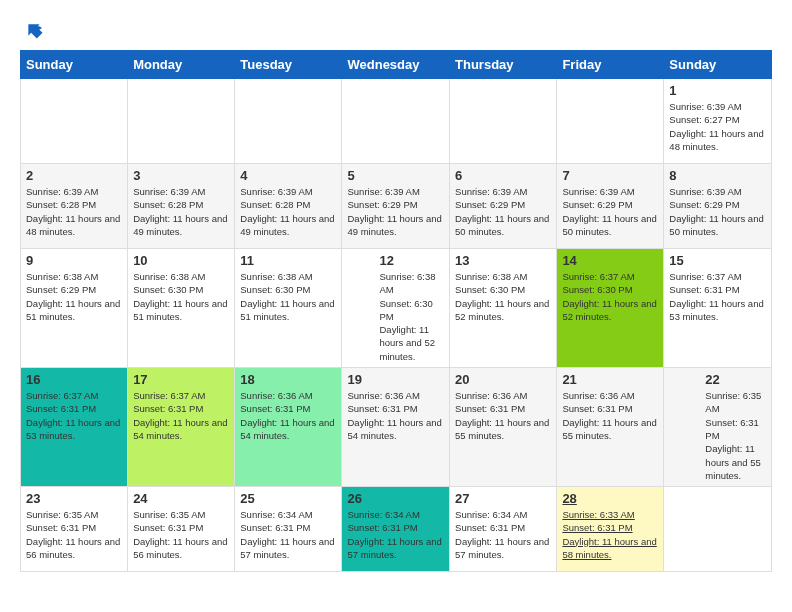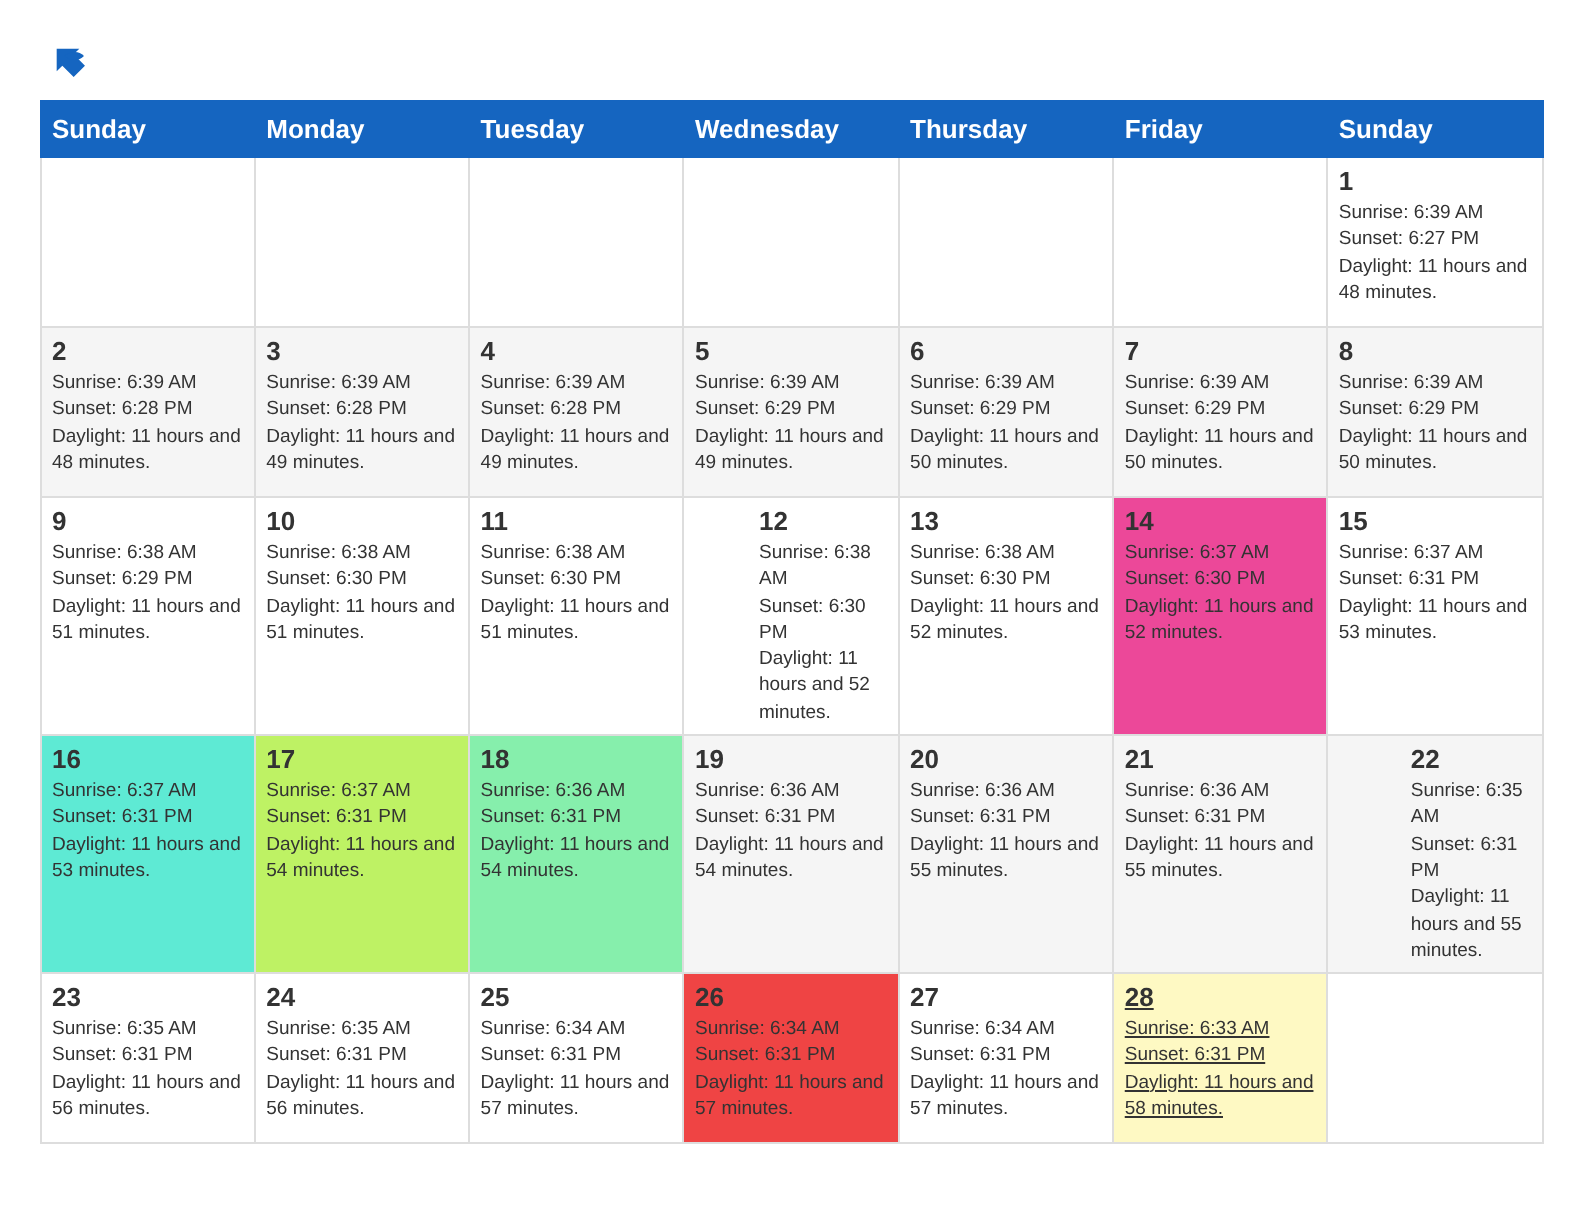--- a/index.html
+++ b/index.html
@@ -196,35 +196,35 @@
           <div class="day-info" style="white-space: pre-line;">Sunrise: 6:38 AM
 Sunset: 6:30 PM
 Daylight: 11 hours and 52 minutes.</div>
         </td>
         <td style="background-color: rgb(255, 255, 255);">
           <span class="day-number">13</span>
           <div class="day-info" style="white-space: pre-line;">Sunrise: 6:38 AM
 Sunset: 6:30 PM
 Daylight: 11 hours and 52 minutes.</div>
         </td>
-        <td style="background-color: #ec4899;">
+        <td style="background-color: #84cc16;">
           <span class="day-number">14</span>
           <div class="day-info" style="white-space: pre-line;">Sunrise: 6:37 AM
 Sunset: 6:30 PM
 Daylight: 11 hours and 52 minutes.</div>
         </td>
         <td style="background-color: rgb(255, 255, 255);">
           <span class="day-number">15</span>
           <div class="day-info" style="white-space: pre-line;">Sunrise: 6:37 AM
 Sunset: 6:31 PM
 Daylight: 11 hours and 53 minutes.</div>
         </td>
       </tr>
       <tr>
-        <td style="background-color: #5eead4; margin-top: 36px;">
+        <td style="background-color: #14b8a6; margin-top: 36px;">
           <span class="day-number">16</span>
           <div class="day-info" style="white-space: pre-line;">Sunrise: 6:37 AM
 Sunset: 6:31 PM
 Daylight: 11 hours and 53 minutes.</div>
         </td>
         <td style="background-color: #bef264;">
           <span class="day-number">17</span>
           <div class="day-info" style="white-space: pre-line;">Sunrise: 6:37 AM
 Sunset: 6:31 PM
 Daylight: 11 hours and 54 minutes.</div>
@@ -272,21 +272,21 @@
           <div class="day-info" style="white-space: pre-line;">Sunrise: 6:35 AM
 Sunset: 6:31 PM
 Daylight: 11 hours and 56 minutes.</div>
         </td>
         <td style="background-color: rgb(255, 255, 255);">
           <span class="day-number">25</span>
           <div class="day-info" style="white-space: pre-line;">Sunrise: 6:34 AM
 Sunset: 6:31 PM
 Daylight: 11 hours and 57 minutes.</div>
         </td>
-        <td style="background-color: #ef4444;">
+        <td style="background-color: #14b8a6;">
           <span class="day-number">26</span>
           <div class="day-info" style="white-space: pre-line;">Sunrise: 6:34 AM
 Sunset: 6:31 PM
 Daylight: 11 hours and 57 minutes.</div>
         </td>
         <td style="background-color: rgb(255, 255, 255);">
           <span class="day-number">27</span>
           <div class="day-info" style="white-space: pre-line;">Sunrise: 6:34 AM
 Sunset: 6:31 PM
 Daylight: 11 hours and 57 minutes.</div>

